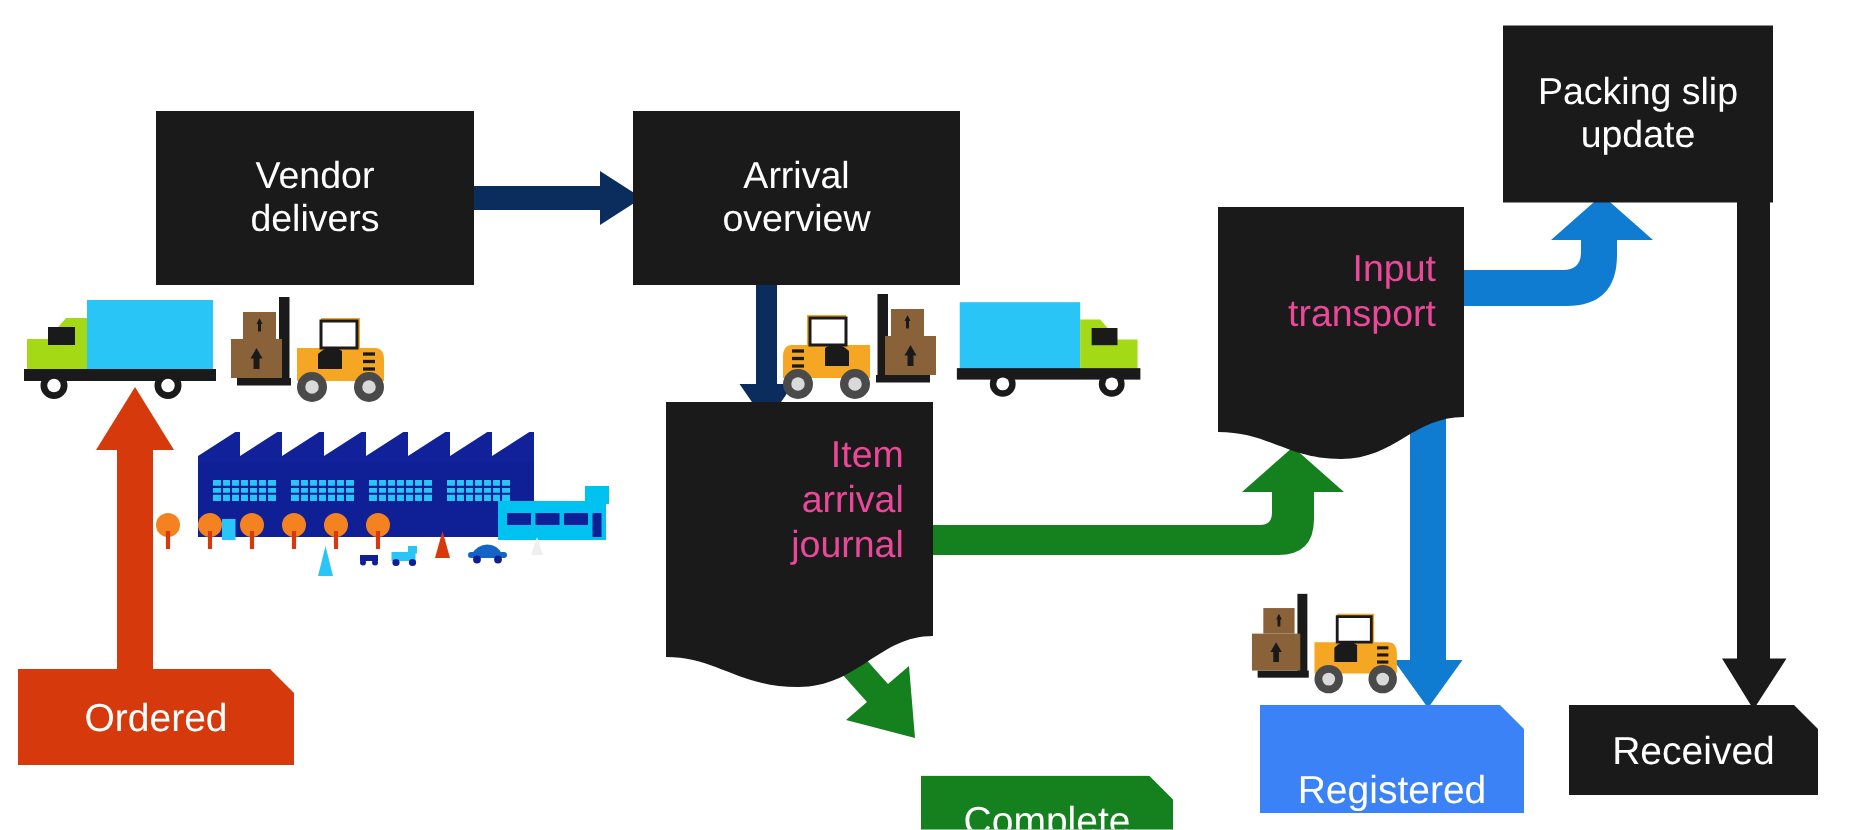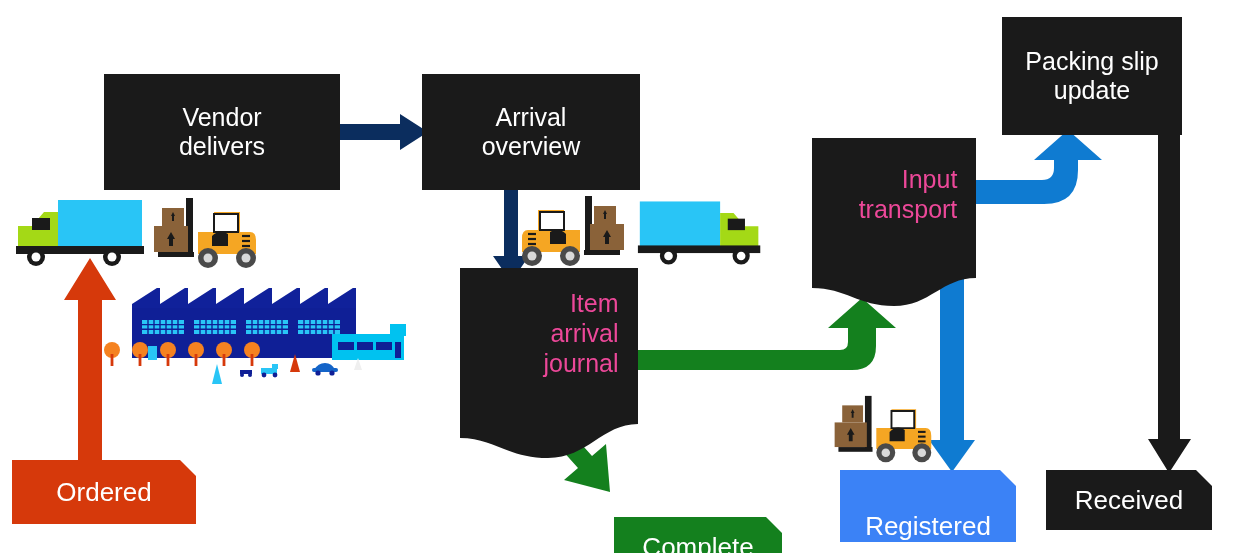--- a/index.html
+++ b/index.html
@@ -286,21 +286,21 @@
         <line x1="96" y1="45" x2="104" y2="45"></line>
         <line x1="96" y1="50" x2="104" y2="50"></line>
       </g>
       <circle cx="62" cy="62" r="10" fill="#4a4a4a"></circle>
       <circle cx="62" cy="62" r="4.5" fill="#d9d9d9"></circle>
       <circle cx="100" cy="62" r="10" fill="#4a4a4a"></circle>
       <circle cx="100" cy="62" r="4.5" fill="#d9d9d9"></circle>
     </svg>
   </div>
 
-  <div class="node proc" style="left:104px; top:74px; width:236px; height:116px;">
+  <div class="node proc" style="left:104px; top:74px; width:212px; height:116px;">
     <span>Vendor
 delivers</span>
   </div>
 
   <div class="node proc" style="left:422px; top:74px; width:218px; height:116px;">
     <span>Arrival
 overview</span>
   </div>
 
   <div class="node proc" style="left:1002px; top:17px; width:180px; height:118px;">
@@ -309,30 +309,30 @@
   </div>
 
   <div class="doc-wrap" style="left:812px; top:138px; width:164px; height:172px;">
     <svg width="164" height="172" viewBox="0 0 164 172" preserveAspectRatio="none">
       <path d="M0,0 L164,0 L164,140 C130,140 118,168 82,168 C46,168 34,150 0,150 Z" fill="#1a1a1a"></path>
     </svg>
     <div class="doc-label" style="top:26px;">Input
 transport</div>
   </div>
 
-  <div class="doc-wrap" style="left:460px; top:268px; width:214px; height:196px;">
+  <div class="doc-wrap" style="left:444px; top:268px; width:214px; height:196px;">
     <svg width="178" height="196" viewBox="0 0 178 196" preserveAspectRatio="none">
       <path d="M0,0 L178,0 L178,156 C142,156 128,190 88,190 C48,190 34,170 0,170 Z" fill="#1a1a1a"></path>
     </svg>
     <div class="doc-label" style="top:20px;">Item
 arrival
 journal</div>
   </div>
 
-  <div class="chip" style="left:12px; top:460px; width:184px; height:64px; background:#D6390B;">
+  <div class="chip" style="left:12px; top:446px; width:184px; height:64px; background:#D6390B;">
     <span>Ordered</span>
   </div>
 
   <div class="chip" style="left:614px; top:470px; width:168px; height:60px; background:#14801E;margin-top:47px;">
     <span>Complete</span>
   </div>
 
   <div class="chip" style="left:840px; top:470px; width:176px; height:72px; background:#3b82f6;align-items:flex-end;">
     <span>Registered</span>
   </div>

